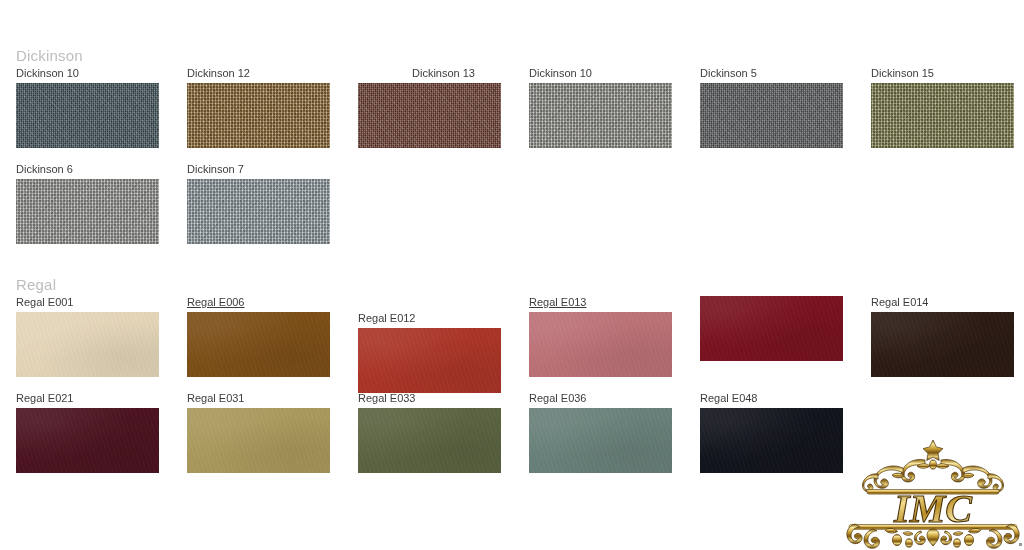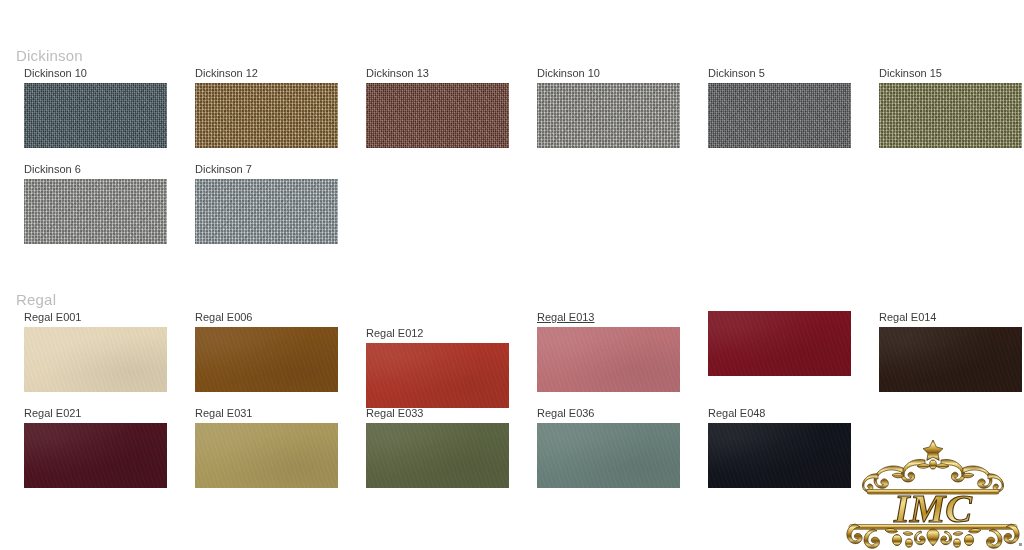--- a/index.html
+++ b/index.html
@@ -15,37 +15,37 @@
 
   #page {
     position: relative;
     width: 1024px;
     height: 550px;
     background: #ffffff;
   }
 
   .section { position: absolute; left: 0; width: 1024px; }
   #section-dickinson { top: 44px; }
-  #section-regal     { top: 288px; }
+  #section-regal     { top: 273px; }
 
   .section-title {
     font-size: 15px;
     color: #bdbdbd;
     font-weight: 400;
     letter-spacing: 0.2px;
     padding-left: 16px;
     height: 23px;
     line-height: 23px;
     white-space: nowrap;
   }
 
   .swatch-grid {
     display: grid;
     grid-template-columns: repeat(6, 171px);
-    padding-left: 24px;
+    padding-left: 16px;
     row-gap: 0px;
   }
 
   .swatch-cell { width: 171px; height: 96px; }
   .swatch-cell.empty { visibility: hidden; }
 
   .swatch-label {
     font-size: 11px;
     color: #3c3c3c;
     line-height: 13px;
@@ -154,21 +154,21 @@
     <div class="swatch-grid" id="grid-dickinson">
         <div class="swatch-cell">
           <div class="swatch-label" style="color: rgb(60, 60, 60);">Dickinson 10</div>
           <div class="swatch-chip tex-woven" style="background-color: rgb(63, 82, 89);"></div>
         </div>
         <div class="swatch-cell">
           <div class="swatch-label" style="color: rgb(60, 60, 60);">Dickinson 12</div>
           <div class="swatch-chip tex-woven coarse" style="background-color: rgb(155, 116, 56);"></div>
         </div>
         <div class="swatch-cell">
-          <div class="swatch-label" style="color: rgb(60, 60, 60);">Dickinson 13</div>
+          <div class="swatch-label" style="color: rgb(60, 60, 60); text-align: center;">Dickinson 13</div>
           <div class="swatch-chip tex-woven" style="background-color: rgb(107, 59, 46);"></div>
         </div>
         <div class="swatch-cell">
           <div class="swatch-label" style="color: rgb(60, 60, 60);">Dickinson 10</div>
           <div class="swatch-chip tex-woven coarse" style="background-color: rgb(163, 162, 156);"></div>
         </div>
         <div class="swatch-cell">
           <div class="swatch-label" style="color: rgb(60, 60, 60);">Dickinson 5</div>
           <div class="swatch-chip tex-woven" style="background-color: rgb(88, 91, 92);"></div>
         </div>
@@ -192,21 +192,21 @@
   </div>
 
   <div class="section" id="section-regal">
     <div class="section-title" style="color: rgb(189, 189, 189);">Regal</div>
     <div class="swatch-grid" id="grid-regal">
         <div class="swatch-cell">
           <div class="swatch-label" style="color: rgb(60, 60, 60);">Regal E001</div>
           <div class="swatch-chip tex-leather" style="background-color: rgb(230, 215, 185);"></div>
         </div>
         <div class="swatch-cell">
-          <div class="swatch-label" style="color: rgb(60, 60, 60);">Regal E006</div>
+          <div class="swatch-label" style="color: rgb(60, 60, 60); text-decoration: underline;">Regal E006</div>
           <div class="swatch-chip tex-leather" style="background-color: rgb(125, 79, 23);"></div>
         </div>
         <div class="swatch-cell">
           <div class="swatch-label" style="color: rgb(60, 60, 60); margin-top: 16px;">Regal E012</div>
           <div class="swatch-chip tex-leather" style="background-color: rgb(171, 53, 39);"></div>
         </div>
         <div class="swatch-cell">
           <div class="swatch-label" style="color: rgb(60, 60, 60); text-decoration: underline;">Regal E013</div>
           <div class="swatch-chip tex-leather" style="background-color: rgb(189, 114, 119);"></div>
         </div>

